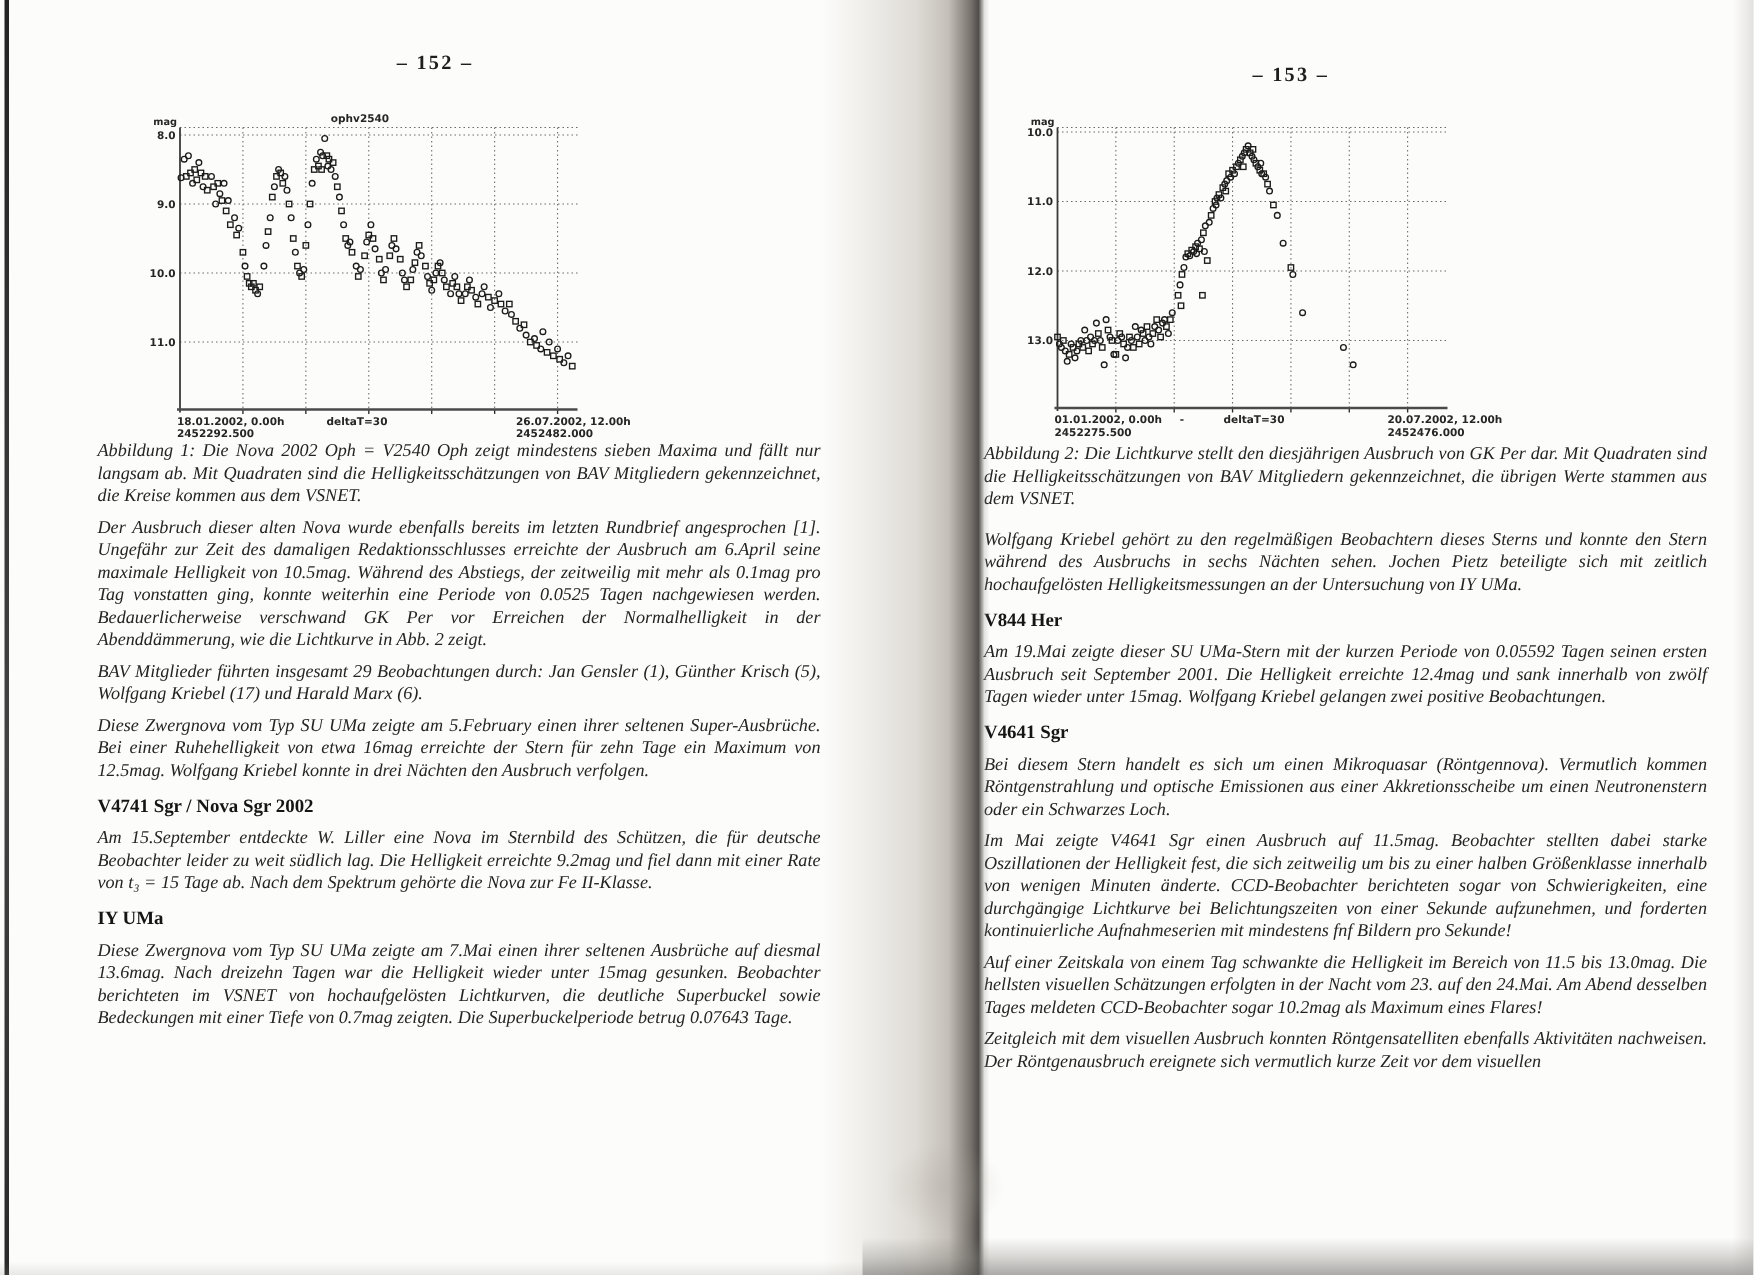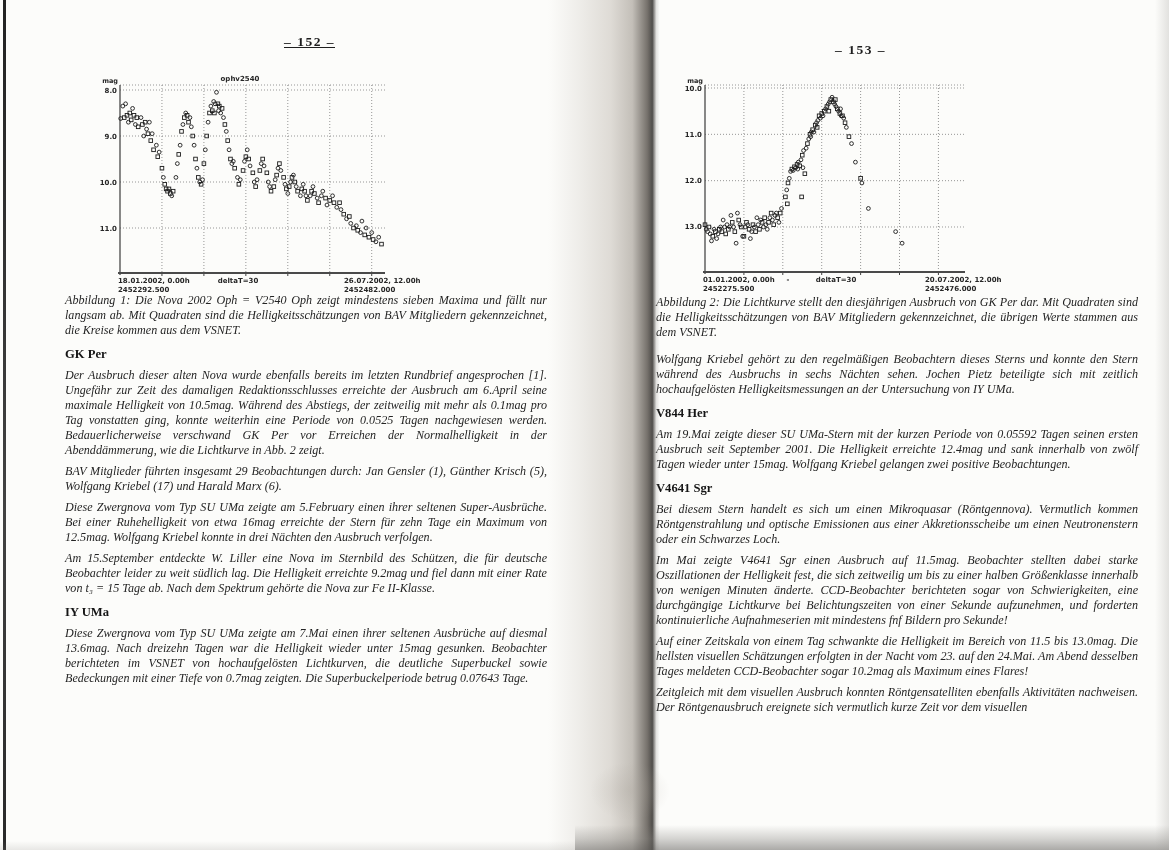--- a/index.html
+++ b/index.html
@@ -22,21 +22,21 @@
   .shadow-bottom-right{position:absolute;left:575px;bottom:0;width:594px;height:25px;
           background:linear-gradient(to bottom,rgba(0,0,0,0) 0%,rgba(128,126,122,.32) 55%,rgba(96,94,91,.52) 100%);}
   .shadow-bottom-left{position:absolute;left:0;bottom:0;width:575px;height:9px;
           background:linear-gradient(to bottom,rgba(0,0,0,0),rgba(140,138,134,.18));}
   .edge-right{position:absolute;right:0;top:0;width:14px;height:100%;
           background:linear-gradient(to right,rgba(0,0,0,0),rgba(158,156,152,.28));}
   .smudge{position:absolute;left:590px;top:762px;width:80px;height:58px;border-radius:50%;
           background:radial-gradient(closest-side,rgba(168,162,154,.28),rgba(168,162,154,0));}
   
   .page-no{position:absolute;font-size:13.5px;font-weight:bold;letter-spacing:1.5px;color:#1e1e1e;}
-  #pn-left{left:245px;top:34px;width:90px;text-align:right;text-decoration:underline;}
+  #pn-left{left:245px;top:34px;width:90px;text-align:center;}
   #pn-right{left:835px;top:42px;width:90px;text-align:left;}
   
   svg.fig{position:absolute;}
   
   .col{position:absolute;width:482px;font-size:12.1px;line-height:15px;text-align:justify;
        hyphens:auto;-webkit-hyphens:auto;}
   #col-left{left:65px;top:293px;}
   #col-right{left:656px;top:295px;}
   .col p{margin:6px 0 0;font-style:italic;}
   .col p.caption{margin:0 0 6px;}
@@ -404,24 +404,24 @@
         <circle cx="177.42394014962593" cy="88.12799999999999" r="1.9"></circle>
         <circle cx="183.9077306733167" cy="108.97650000000003" r="1.9"></circle>
         <circle cx="190.39152119700748" cy="134.45799999999997" r="1.9"></circle>
         <circle cx="217.62344139650872" cy="157.623" r="1.9"></circle>
         <circle cx="224.10723192019952" cy="169.20549999999997" r="1.9"></circle>
       </g>
     </svg>
 
   <div class="col" id="col-left">
       <p class="caption">Abbildung 1: Die Nova 2002 Oph = V2540 Oph zeigt mindestens sieben Maxima und fällt nur langsam ab. Mit Quadraten sind die Helligkeitsschätzungen von BAV Mitgliedern gekennzeichnet, die Kreise kommen aus dem VSNET.</p>
-      <h3>GK Per</h3>
       <p class="">Der Ausbruch dieser alten Nova wurde ebenfalls bereits im letzten Rundbrief angesprochen [1]. Ungefähr zur Zeit des damaligen Redaktionsschlusses erreichte der Ausbruch am 6.April seine maximale Helligkeit von 10.5mag. Während des Abstiegs, der zeitweilig mit mehr als 0.1mag pro Tag vonstatten ging, konnte weiterhin eine Periode von 0.0525 Tagen nachgewiesen werden. Bedauerlicherweise verschwand GK Per vor Erreichen der Normalhelligkeit in der Abenddämmerung, wie die Lichtkurve in Abb. 2 zeigt.</p>
       <p class="">BAV Mitglieder führten insgesamt 29 Beobachtungen durch: Jan Gensler (1), Günther Krisch (5), Wolfgang Kriebel (17) und Harald Marx (6).</p>
       <p class="">Diese Zwergnova vom Typ SU UMa zeigte am 5.February einen ihrer seltenen Super-Ausbrüche. Bei einer Ruhehelligkeit von etwa 16mag erreichte der Stern für zehn Tage ein Maximum von 12.5mag. Wolfgang Kriebel konnte in drei Nächten den Ausbruch verfolgen.</p>
+      <h3>V4741 Sgr / Nova Sgr 2002</h3>
       <p class="">Am 15.September entdeckte W. Liller eine Nova im Sternbild des Schützen, die für deutsche Beobachter leider zu weit südlich lag. Die Helligkeit erreichte 9.2mag und fiel dann mit einer Rate von t₃ = 15 Tage ab. Nach dem Spektrum gehörte die Nova zur Fe II-Klasse.</p>
       <h3>IY UMa</h3>
       <p class="">Diese Zwergnova vom Typ SU UMa zeigte am 7.Mai einen ihrer seltenen Ausbrüche auf diesmal 13.6mag. Nach dreizehn Tagen war die Helligkeit wieder unter 15mag gesunken. Beobachter berichteten im VSNET von hochaufgelösten Lichtkurven, die deutliche Superbuckel sowie Bedeckungen mit einer Tiefe von 0.7mag zeigten. Die Superbuckelperiode betrug 0.07643 Tage.</p>
     </div>
   <div class="col" id="col-right">
       <p class="caption">Abbildung 2: Die Lichtkurve stellt den diesjährigen Ausbruch von GK Per dar. Mit Quadraten sind die Helligkeitsschätzungen von BAV Mitgliedern gekennzeichnet, die übrigen Werte stammen aus dem VSNET.</p>
       <p class="first-para">Wolfgang Kriebel gehört zu den regelmäßigen Beobachtern dieses Sterns und konnte den Stern während des Ausbruchs in sechs Nächten sehen. Jochen Pietz beteiligte sich mit zeitlich hochaufgelösten Helligkeitsmessungen an der Untersuchung von IY UMa.</p>
       <h3>V844 Her</h3>
       <p class="">Am 19.Mai zeigte dieser SU UMa-Stern mit der kurzen Periode von 0.05592 Tagen seinen ersten Ausbruch seit September 2001. Die Helligkeit erreichte 12.4mag und sank innerhalb von zwölf Tagen wieder unter 15mag. Wolfgang Kriebel gelangen zwei positive Beobachtungen.</p>
       <h3>V4641 Sgr</h3>

